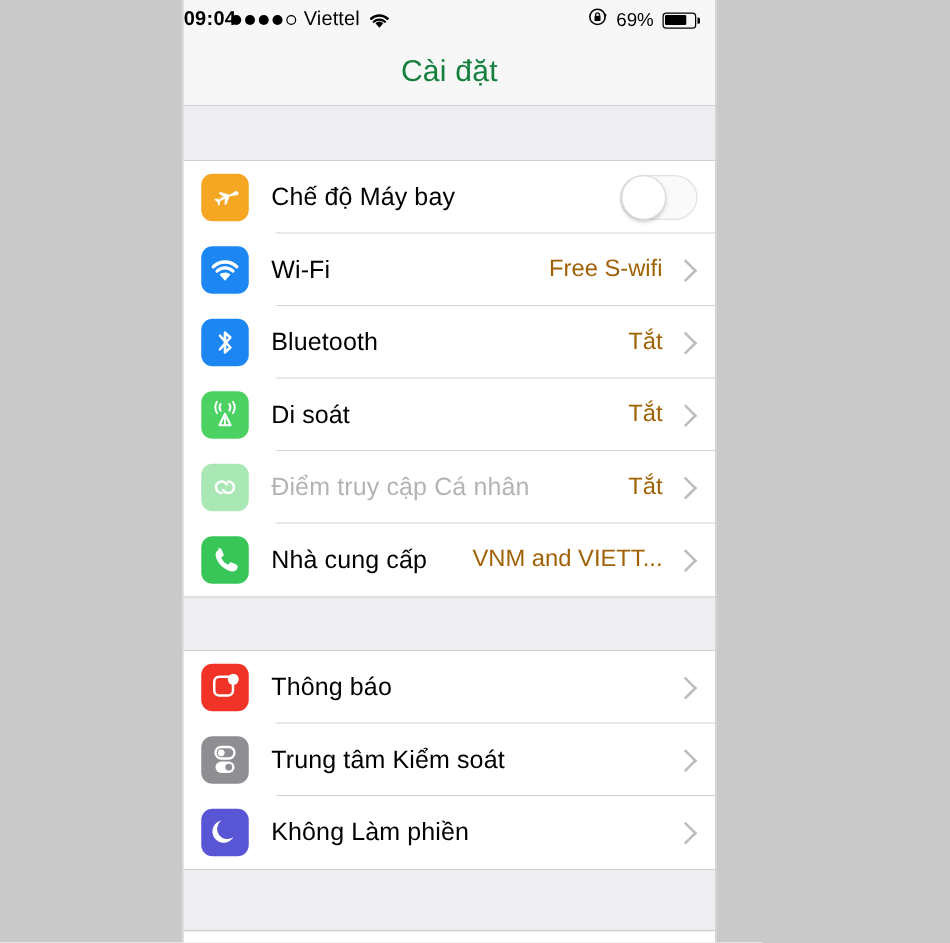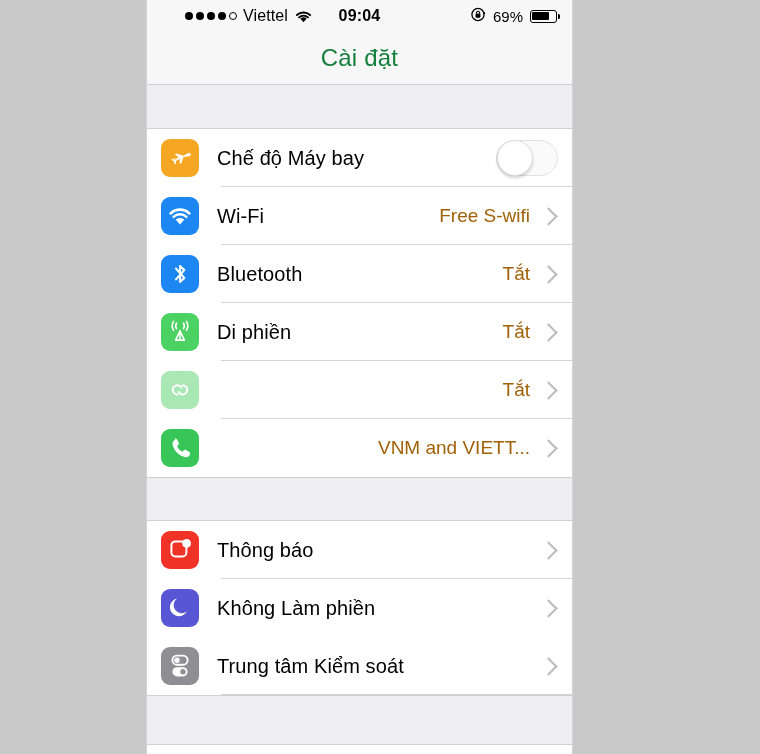--- a/index.html
+++ b/index.html
@@ -66,21 +66,20 @@
   #carrier-name {
     font-size: 16px;
     font-weight: normal;
     letter-spacing: .1px;
   }
   #wifi-status-icon { display: block; }
 
   #status-time {
     position: absolute;
     left: 0; right: 0;
-    text-align: center;
     font-size: 16px;
     font-weight: bold;
     letter-spacing: .2px;
   }
 
   #status-right {
     position: absolute;
     right: 12px;
     display: flex;
     align-items: center;
@@ -318,82 +317,84 @@
         <div class="row-icon" style="background: rgb(76, 210, 99);">
           <svg class="icon-svg" width="26" height="26" viewBox="0 0 26 26">
             <path d="M13 12 L8.6 21.2 h8.8 Z" fill="none" stroke="white" stroke-width="1.7" stroke-linejoin="round"></path>
             <line x1="13" y1="11.4" x2="13" y2="21.2" stroke="white" stroke-width="1.5"></line>
             <path d="M9.5 9.6 a5.0 5.0 0 0 1 0 -5.4" stroke="white" stroke-width="1.6" fill="none" stroke-linecap="round"></path>
             <path d="M16.5 4.2 a5.0 5.0 0 0 1 0 5.4" stroke="white" stroke-width="1.6" fill="none" stroke-linecap="round"></path>
             <path d="M6.6 11.4 a8.4 8.4 0 0 1 0 -9.0" stroke="white" stroke-width="1.6" fill="none" stroke-linecap="round"></path>
             <path d="M19.4 2.4 a8.4 8.4 0 0 1 0 9.0" stroke="white" stroke-width="1.6" fill="none" stroke-linecap="round"></path>
           </svg>
         </div>
-        <span class="row-label">Di phiền</span>
+        <span class="row-label">Di soát</span>
         <span class="row-spacer"></span>
         <span class="row-value">Tắt</span>
         <span class="chevron"></span>
       </div>
       <div class="row disabled">
         <div class="row-icon" style="background: rgb(169, 232, 181);">
           <svg class="icon-svg" width="26" height="26" viewBox="0 0 26 26">
             <path d="M15.6 8.2 a4.6 4.6 0 0 1 0 9.2 a4.6 4.6 0 0 1 -4.0 -2.3" stroke="white" stroke-width="2.0" fill="none" stroke-linecap="round"></path>
             <path d="M10.4 17.4 a4.6 4.6 0 0 1 0 -9.2 a4.6 4.6 0 0 1 4.0 2.3" stroke="white" stroke-width="2.0" fill="none" stroke-linecap="round"></path>
           </svg>
         </div>
+        <span class="row-label">Điểm truy cập Cá nhân</span>
         <span class="row-spacer"></span>
         <span class="row-value">Tắt</span>
         <span class="chevron"></span>
       </div>
       <div class="row last">
         <div class="row-icon" style="background: rgb(56, 198, 89);">
           <svg class="icon-svg" width="26" height="26" viewBox="0 0 26 26">
             <path d="M7.4 3.6 c1.5 -.6 2.4 .2 3.0 1.4 l1.3 2.7 c.5 1.0 .3 1.8 -.6 2.5 l-1.1 .8 c.9 2.6 3.0 4.8 5.6 5.8 l.8 -1.1 c.7 -.9 1.5 -1.1 2.5 -.6 l2.7 1.3 c1.2 .6 2.0 1.5 1.4 3.0 -.7 1.8 -2.6 3.0 -4.4 2.8 -6.2 -.7 -12.4 -6.9 -13.1 -13.1 -.2 -1.8 1.0 -3.7 2.8 -4.4 z" fill="white"></path>
           </svg>
         </div>
+        <span class="row-label">Nhà cung cấp</span>
         <span class="row-spacer"></span>
         <span class="row-value">VNM and VIETT...</span>
         <span class="chevron"></span>
       </div>
     </div>
 
   <div id="gap-middle" class="group-gap"></div>
 
   <div class="settings-group" id="group-1">
       <div class="row">
         <div class="row-icon" style="background: rgb(240, 50, 39);">
           <svg class="icon-svg" width="26" height="26" viewBox="0 0 26 26">
             <rect x="4.4" y="4.4" width="15.0" height="15.0" rx="4.0" fill="none" stroke="white" stroke-width="2.0"></rect>
             <circle cx="19.6" cy="6.4" r="4.4" fill="white"></circle>
           </svg>
         </div>
         <span class="row-label">Thông báo</span>
-        <span class="row-spacer"></span>
-        <span class="chevron"></span>
-      </div>
-      <div class="row last">
-        <div class="row-icon" style="background: rgb(89, 86, 214);">
-          <svg class="icon-svg" width="26" height="26" viewBox="0 0 26 26">
-            <path d="M19.8 16.6 A9.0 9.0 0 1 1 10.0 3.4 a7.2 7.2 0 0 0 9.8 13.2 z" fill="white"></path>
-          </svg>
-        </div>
-        <span class="row-label">Không Làm phiền</span>
         <span class="row-spacer"></span>
         <span class="chevron"></span>
       </div>
       <div class="row">
         <div class="row-icon" style="background: rgb(142, 142, 147);">
           <svg class="icon-svg" width="26" height="26" viewBox="0 0 26 26">
             <rect x="5.4" y="2.6" width="15.2" height="9.2" rx="4.6" fill="none" stroke="white" stroke-width="1.9"></rect>
             <circle cx="10.0" cy="7.2" r="2.7" fill="white"></circle>
             <rect x="5.4" y="14.2" width="15.2" height="9.2" rx="4.6" fill="white"></rect>
             <circle cx="16.0" cy="18.8" r="2.7" fill="#8e8e93"></circle>
           </svg>
         </div>
         <span class="row-label">Trung tâm Kiểm soát</span>
         <span class="row-spacer"></span>
         <span class="chevron"></span>
       </div>
+      <div class="row last">
+        <div class="row-icon" style="background: rgb(89, 86, 214);">
+          <svg class="icon-svg" width="26" height="26" viewBox="0 0 26 26">
+            <path d="M19.8 16.6 A9.0 9.0 0 1 1 10.0 3.4 a7.2 7.2 0 0 0 9.8 13.2 z" fill="white"></path>
+          </svg>
+        </div>
+        <span class="row-label">Không Làm phiền</span>
+        <span class="row-spacer"></span>
+        <span class="chevron"></span>
+      </div>
     </div>
 
   <div id="gap-bottom" class="group-gap"></div>
 
 </div>
 
 </body></html>

